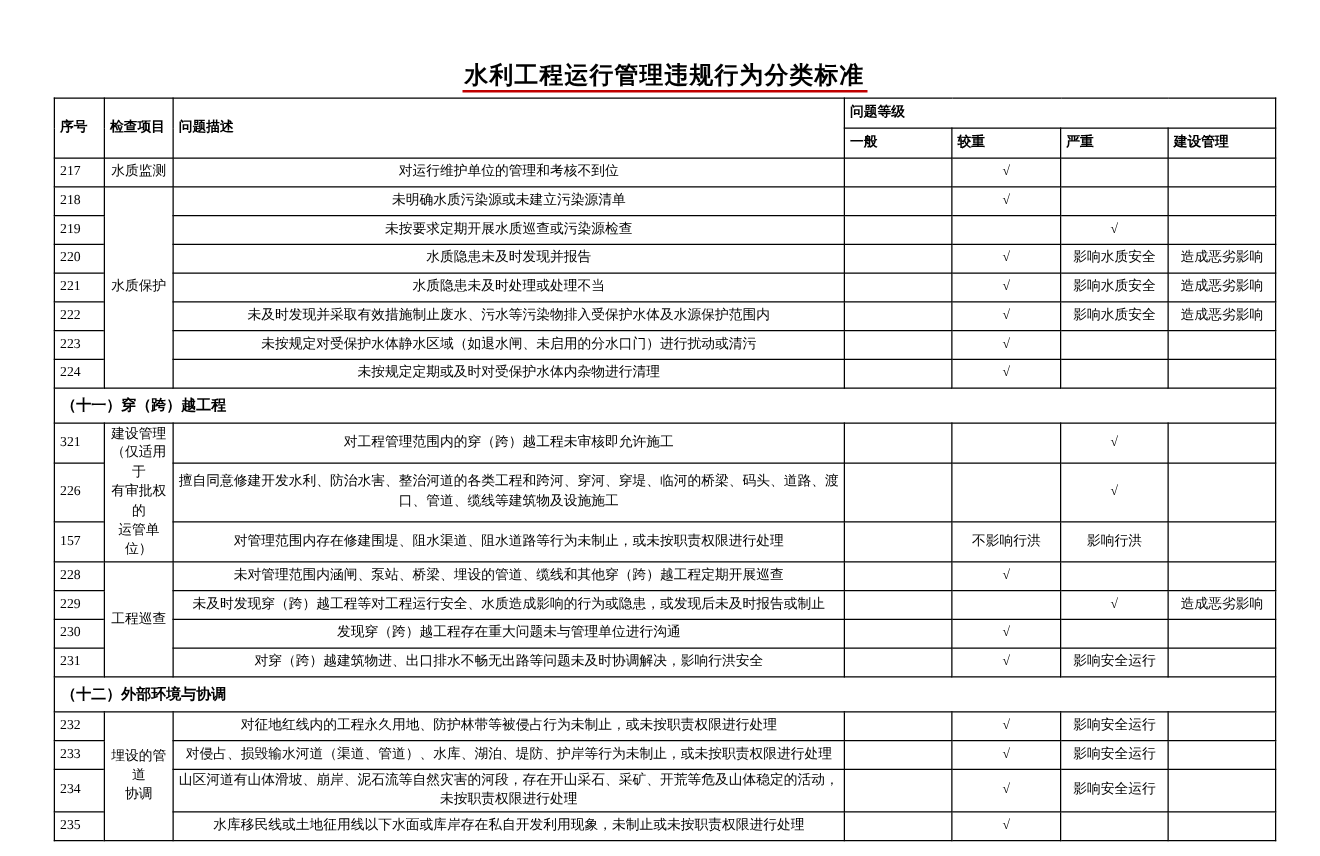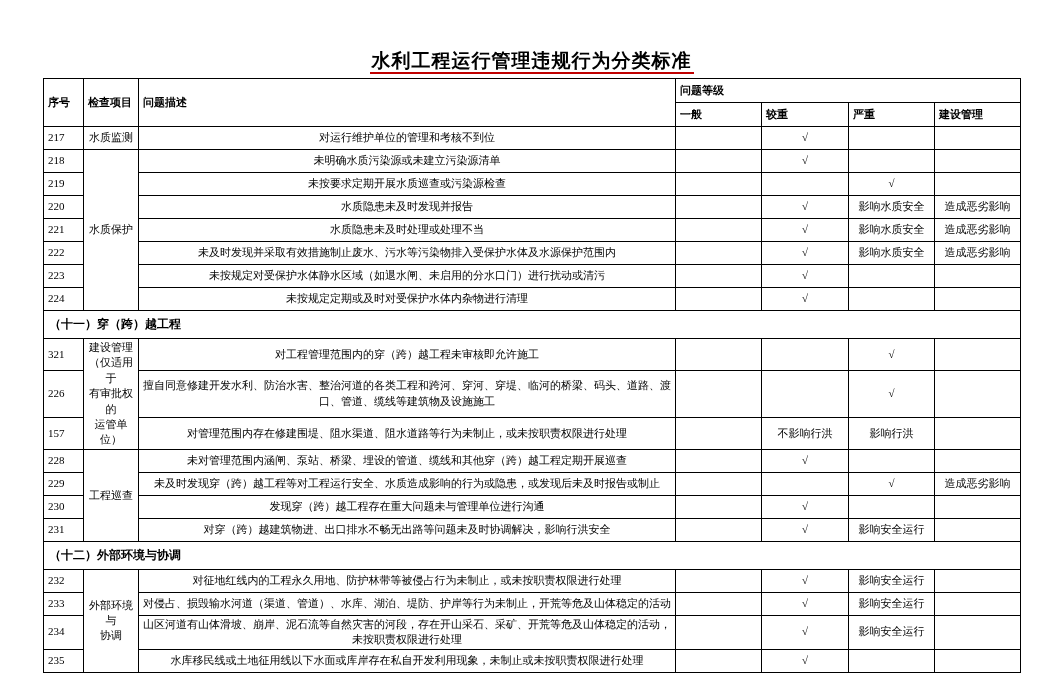--- a/index.html
+++ b/index.html
@@ -245,31 +245,31 @@
           <td class="grade"></td>
           <td class="grade">√</td>
           <td class="grade">影响安全运行</td>
           <td class="grade"></td>
         </tr>
         <tr class="section">
           <td class="" colspan="7">（十二）外部环境与协调</td>
         </tr>
         <tr class="data-row">
           <td class="num">232</td>
-          <td class="item" rowspan="4">外部环境与
+          <td class="item" rowspan="4">埋设的管道
 协调</td>
           <td class="desc">对征地红线内的工程永久用地、防护林带等被侵占行为未制止，或未按职责权限进行处理</td>
           <td class="grade"></td>
           <td class="grade">√</td>
           <td class="grade">影响安全运行</td>
           <td class="grade"></td>
         </tr>
         <tr class="data-row">
           <td class="num">233</td>
-          <td class="desc">对侵占、损毁输水河道（渠道、管道）、水库、湖泊、堤防、护岸等行为未制止，开荒等危及山体稳定的活动</td>
+          <td class="desc">对侵占、损毁输水河道（渠道、管道）、水库、湖泊、堤防、护岸等行为未制止，或未按职责权限进行处理</td>
           <td class="grade"></td>
           <td class="grade">√</td>
           <td class="grade">影响安全运行</td>
           <td class="grade"></td>
         </tr>
         <tr class="data-row">
           <td class="num">234</td>
           <td class="desc">山区河道有山体滑坡、崩岸、泥石流等自然灾害的河段，存在开山采石、采矿、开荒等危及山体稳定的活动，未按职责权限进行处理</td>
           <td class="grade"></td>
           <td class="grade">√</td>

